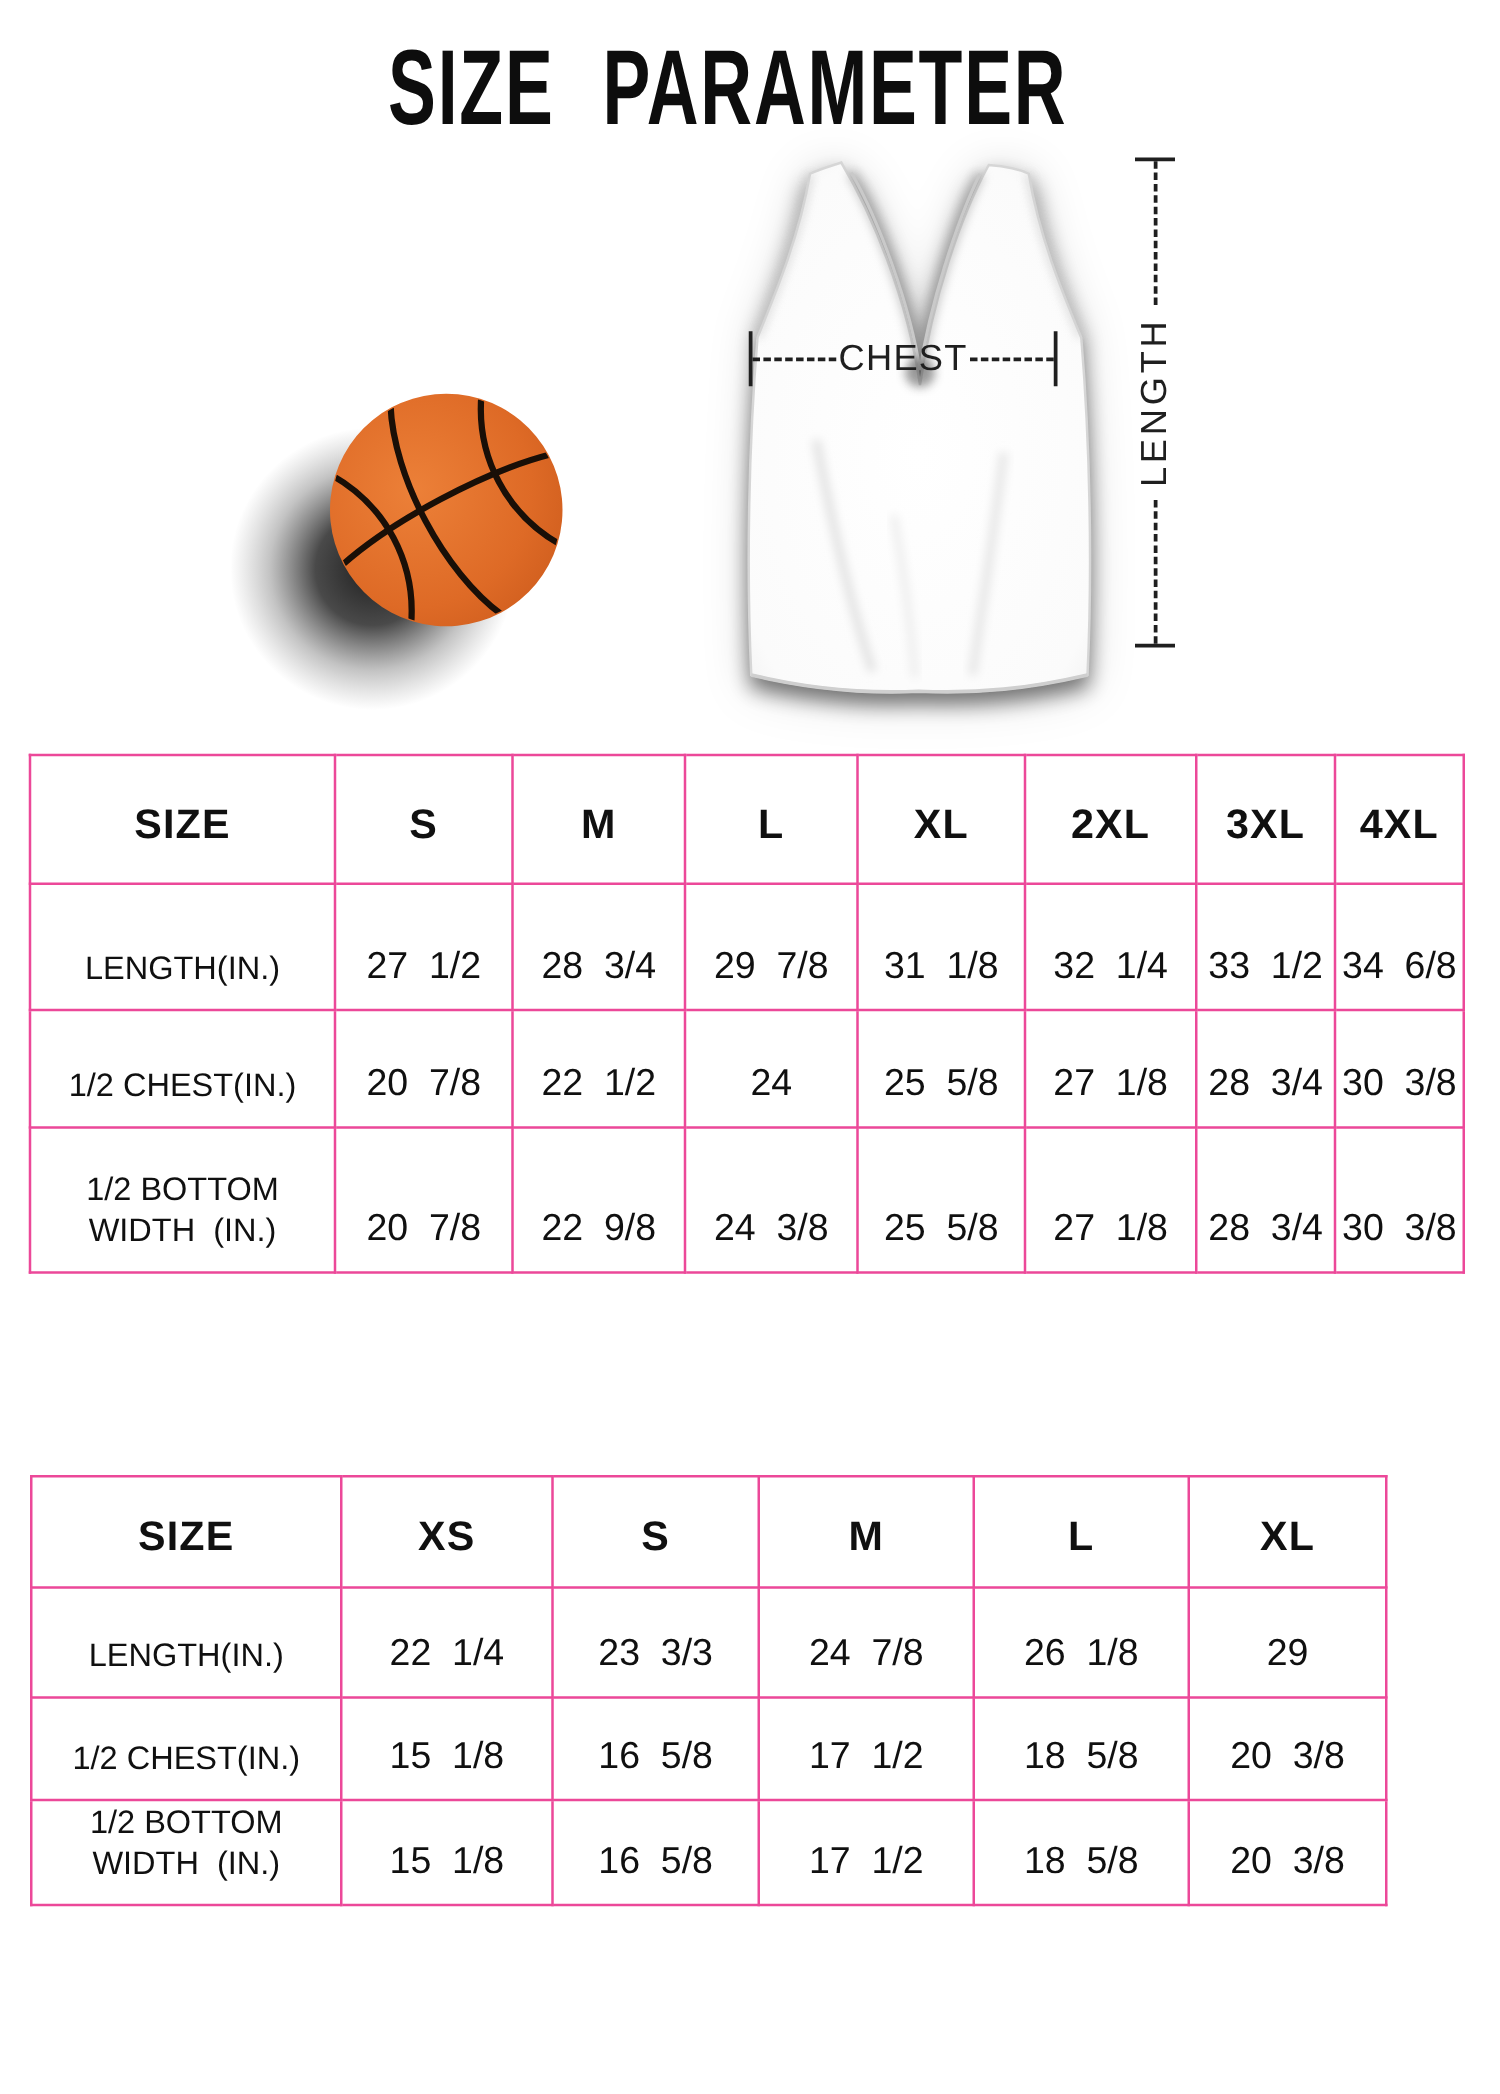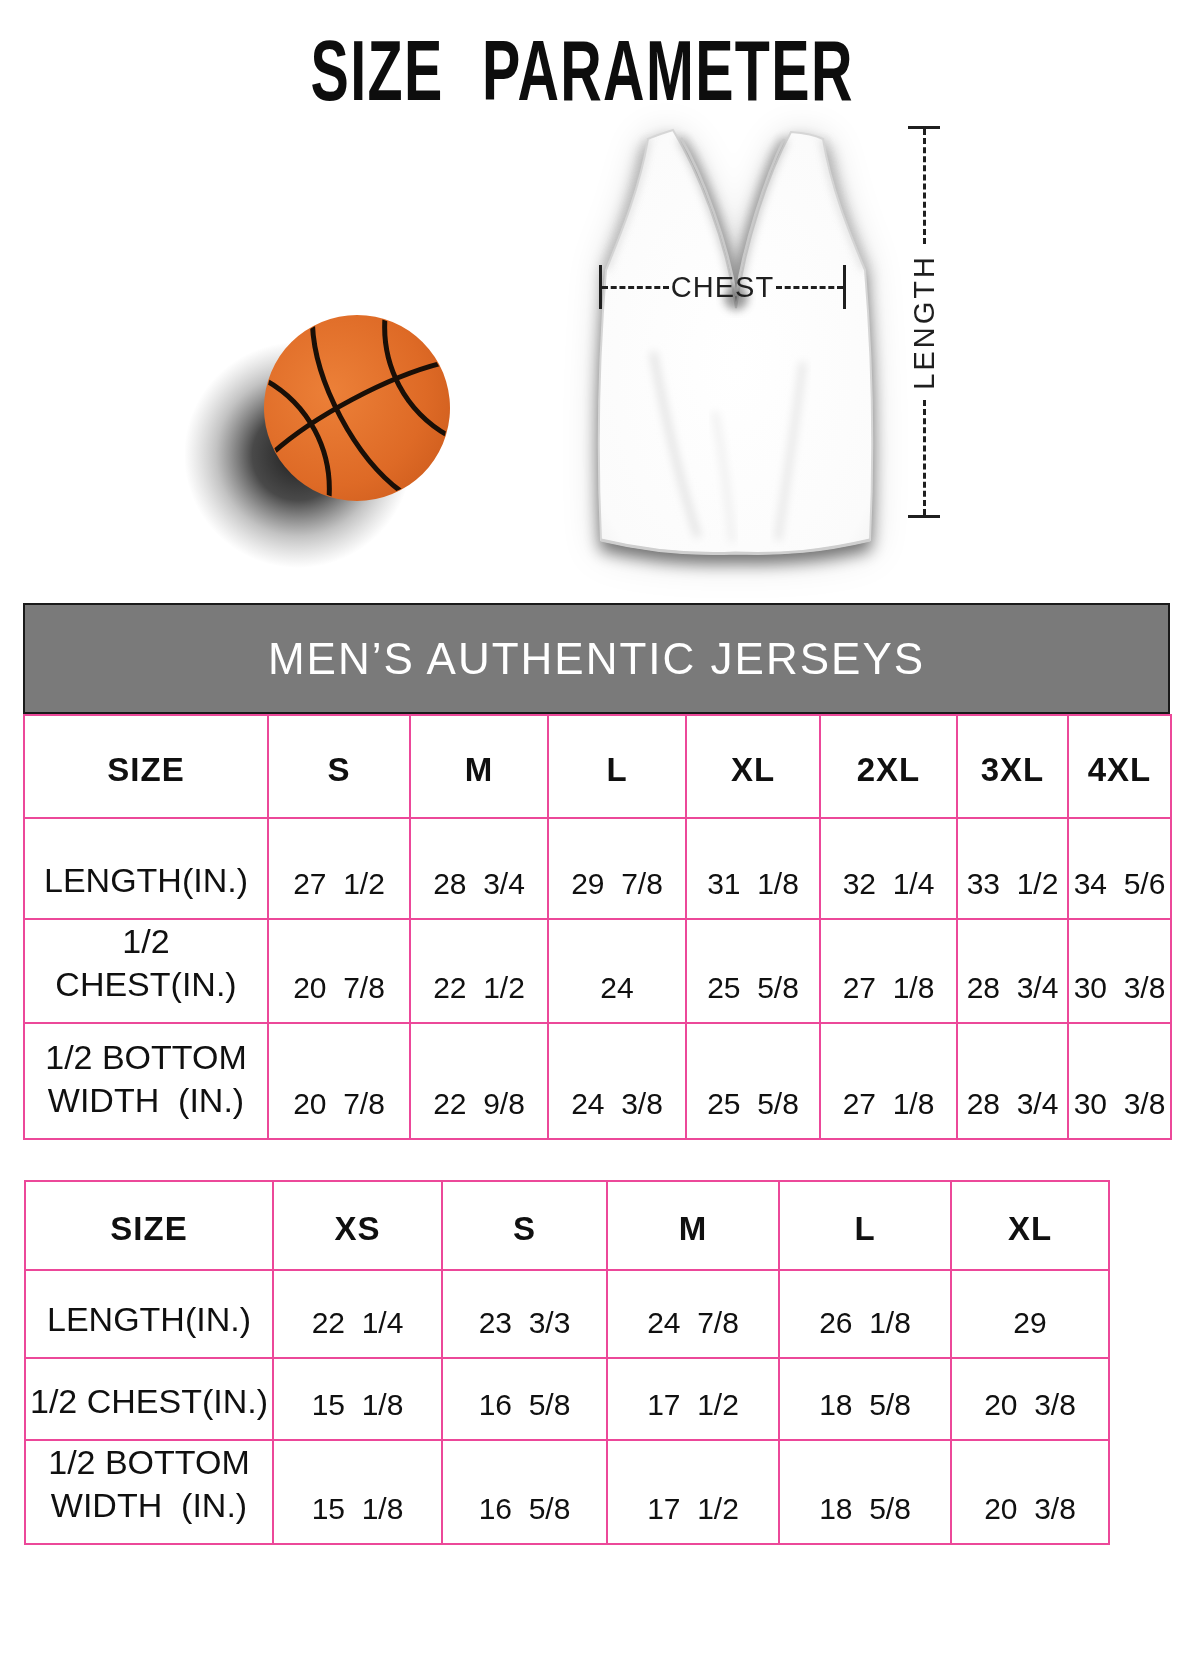--- a/index.html
+++ b/index.html
@@ -65,21 +65,21 @@
   table { border-collapse:collapse; table-layout:fixed; width:100%; }
   td, th {
     border:2px solid #ec4899; text-align:center; font-weight:400;
     font-size:30px; color:#101010; white-space:pre; vertical-align:bottom;
     padding:0 2px 17px 2px; overflow:hidden;
   }
   tr.r-size th {
     font-size:33px; font-weight:700; vertical-align:middle; padding:6px 2px 0 2px;
     letter-spacing:1px;
   }
-  th.lbl { white-space:pre-wrap; line-height:1.25; font-size:34px; }
+  th.lbl { white-space:pre-wrap; line-height:1.25; font-size:26px; }
 
   .mens tr.r-size  { height:103px; }
   .mens tr.r-len   { height:101px; }
   .mens tr.r-chest { height:94px;  }
   .mens tr.r-bot   { height:116px; }
 
   .boys tr.r-size  { height:89px; }
   .boys tr.r-len   { height:88px; }
   .boys tr.r-chest { height:82px; }
   .boys tr.r-bot   { height:80px; }
@@ -178,23 +178,20 @@
 
 <div class="length-anno">
   <div class="htick"></div>
   <div class="vdash"></div>
   <div class="anno-text">LENGTH</div>
   <div class="vdash"></div>
   <div class="htick"></div>
 </div>
 
 <div class="size-table mens">
-  <div class="table-bar">
-    <span class="bar-text">MEN’S AUTHENTIC JERSEYS</span>
-  </div>
   <table>
     <colgroup>
       <col class="c0">
         <col class="c1">
         <col class="c2">
         <col class="c3">
       <col class="c4">
         <col class="c5">
         <col class="c6">
         <col class="c7">
@@ -211,21 +208,21 @@
         <th>4XL</th>
       </tr>
       <tr class="r-len">
         <th class="lbl">LENGTH(IN.)</th>
         <td>27  1/2</td>
         <td>28  3/4</td>
         <td>29  7/8</td>
         <td>31  1/8</td>
         <td>32  1/4</td>
         <td>33  1/2</td>
-        <td>34  5/6</td>
+        <td>34  6/8</td>
       </tr>
       <tr class="r-chest">
         <th class="lbl">1/2 CHEST(IN.)</th>
         <td>20  7/8</td>
         <td>22  1/2</td>
         <td>24</td>
         <td>25  5/8</td>
         <td>27  1/8</td>
         <td>28  3/4</td>
         <td>30  3/8</td>

